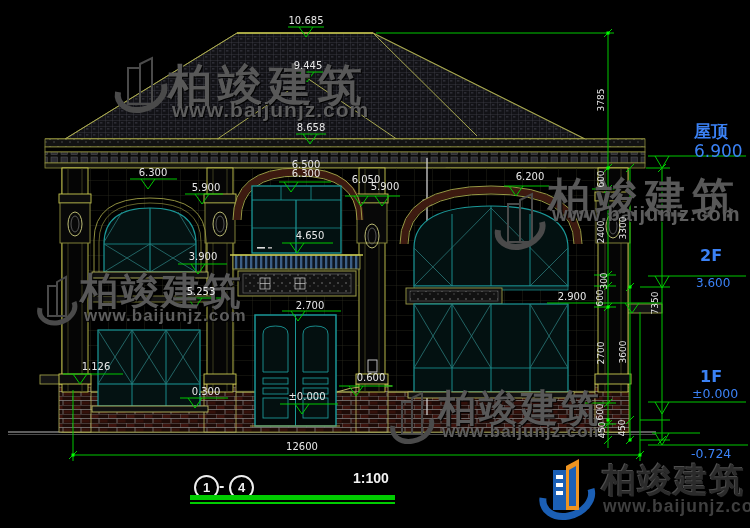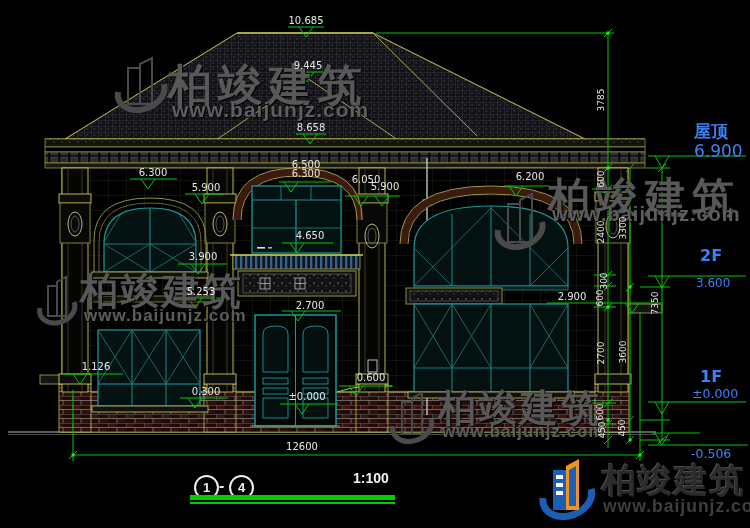--- a/index.html
+++ b/index.html
@@ -344,21 +344,21 @@
 <span class="dimr" style="left:623px;top:352px">3600</span>
 <span class="dimr" style="left:622px;top:428px">450</span>
 <span class="dimr" style="left:655px;top:303px">7350</span>
 
 <span class="flab" style="left:694px;top:120px;font-size:17px;font-weight:bold">屋顶</span>
 <span class="flab" style="left:694px;top:141px;font-size:17px">6.900</span>
 <span class="flab" style="left:700px;top:246px;font-size:16px;font-weight:bold">2F</span>
 <span class="flab" style="left:696px;top:276px;font-size:12px">3.600</span>
 <span class="flab" style="left:700px;top:367px;font-size:16px;font-weight:bold">1F</span>
 <span class="flab" style="left:692px;top:386px;font-size:12.5px">±0.000</span>
-<span class="flab" style="left:691px;top:446px;font-size:12.5px">-0.506</span>
+<span class="flab" style="left:691px;top:446px;font-size:12.5px">-0.724</span>
 
 <span class="title-circle" style="left:194px;top:475px">1</span>
 <span class="title-text" style="left:219px;top:477px;font-size:16px">-</span>
 <span class="title-circle" style="left:229px;top:475px">4</span>
 <span class="title-text" style="left:353px;top:470px;font-size:14px">1:100</span>
 <div class="uline" style="left:190px;top:495px;width:205px;height:5px"></div>
 <div class="uline" style="left:190px;top:502px;width:205px;height:2px"></div>
 
 <svg style="position:absolute;left:533px;top:454px" width="64" height="68">
   <path d="M10,44 a25,19 -20 1 0 48,-9" stroke="#1b5fb5" stroke-width="7" fill="none"></path>

